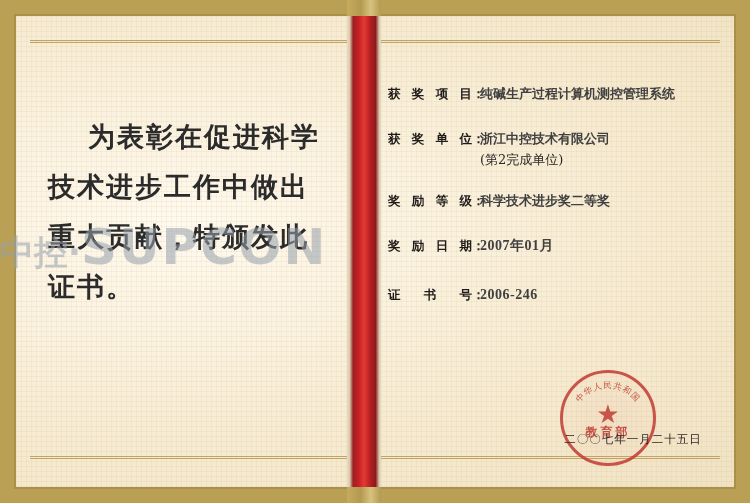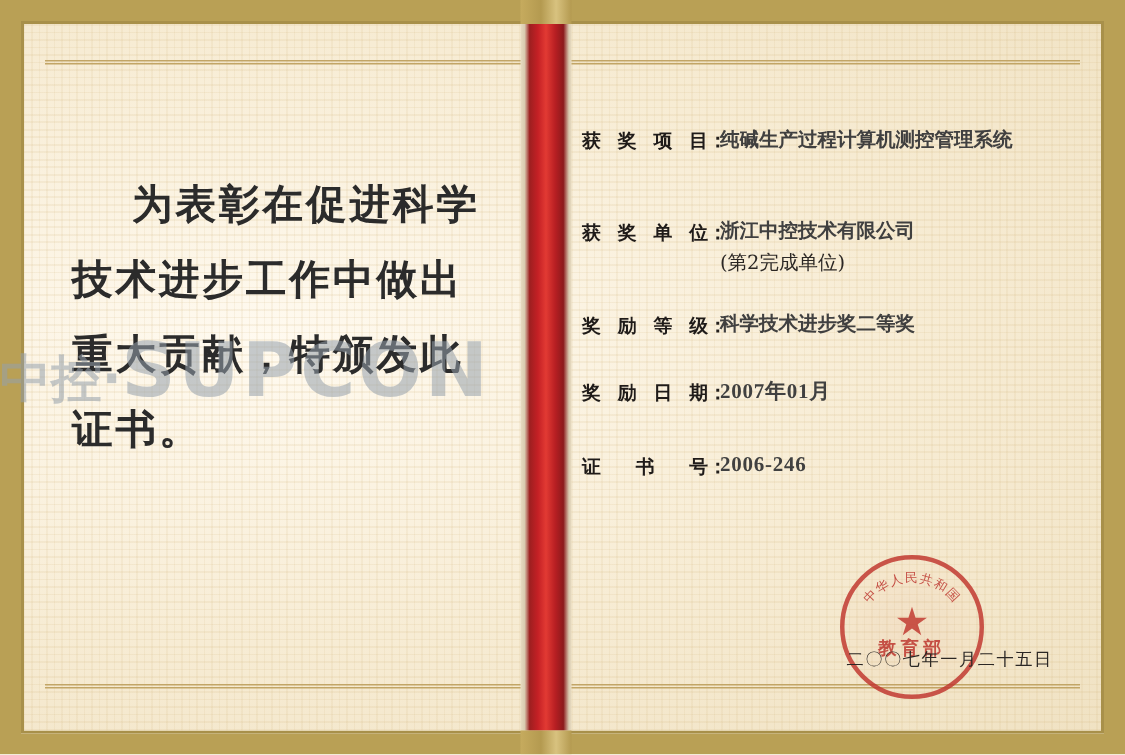--- a/index.html
+++ b/index.html
@@ -160,21 +160,21 @@
   }
   .field-sub {
     margin-left: 92px;
     font-size: 13px;
     color: #2b2724;
     margin-top: 2px;
     font-family: "DejaVu Serif", "Liberation Serif", serif;
   }
 
   
-  .f-project { margin-top: 34px; margin-bottom: 42px; }
+  .f-project { margin-top: 34px; margin-bottom: 26px; }
   .f-unit { margin-bottom: 6px; }
   .f-level { margin-top: 22px; margin-bottom: 26px; }
   .f-date { margin-bottom: 30px; }
   .f-cert { margin-bottom: 23px; }
 
   
   .seal {
     position: absolute;
     left: 560px;
     top: 370px;

